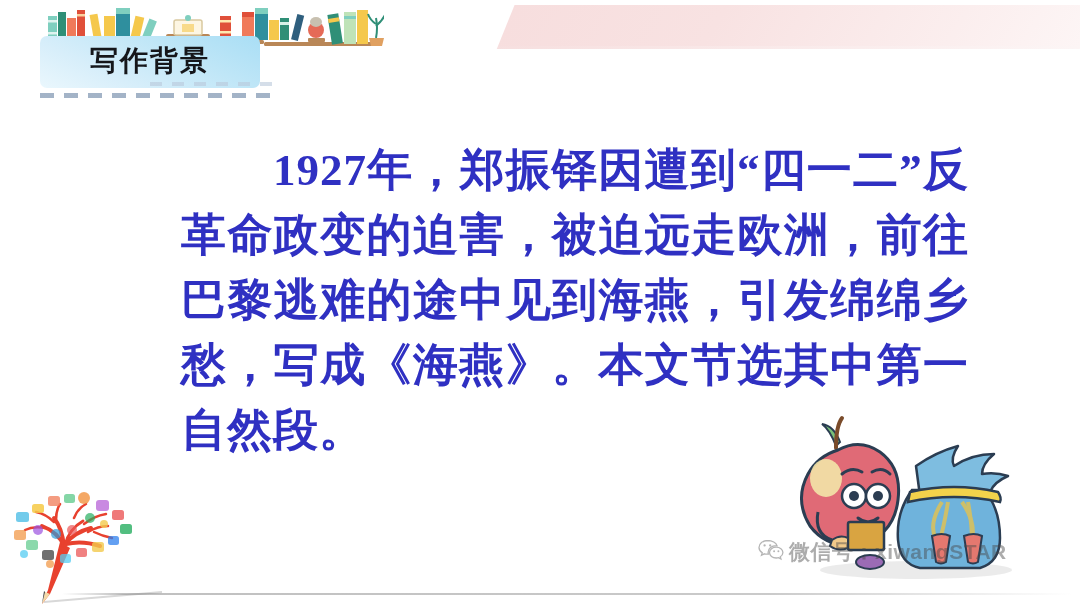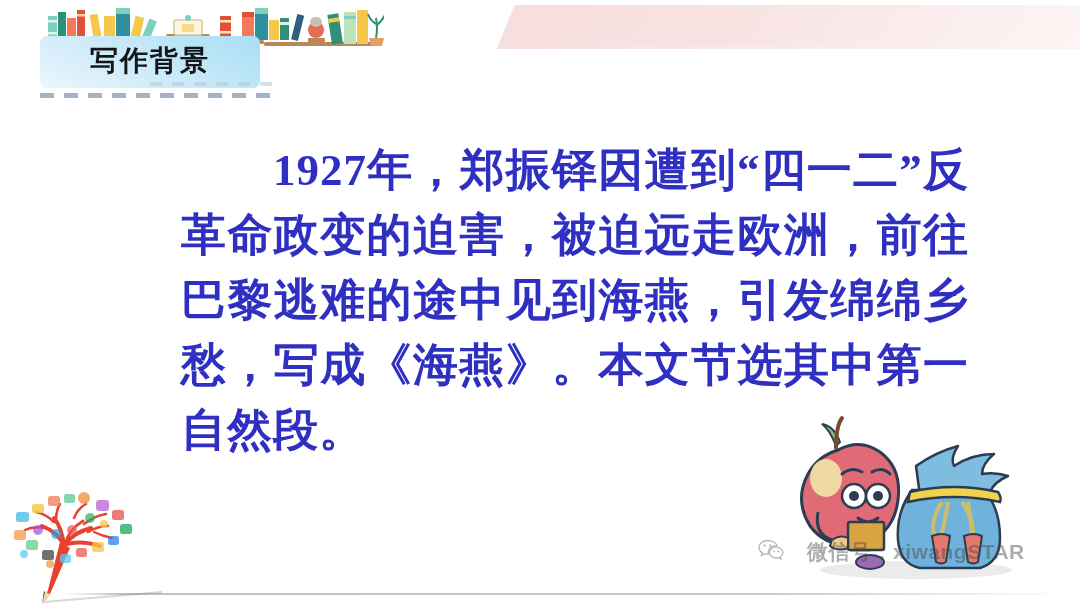--- a/index.html
+++ b/index.html
@@ -130,21 +130,21 @@
     height: 178px;
   }
 
   
   .wm-wechat {
     position: absolute;
     left: 758px;
     top: 538px;
     display: flex;
     align-items: center;
-    gap: 23px;
+    gap: 5px;
     font-family: "Liberation Sans", "DejaVu Sans", sans-serif;
     font-size: 21px;
     font-weight: 700;
     color: rgba(70,70,70,0.45);
     white-space: nowrap;
   }
   .wm-wechat .wm-txt { letter-spacing: .5px; }
   .wm-toutiao {
     position: absolute;
     left: 886px;

